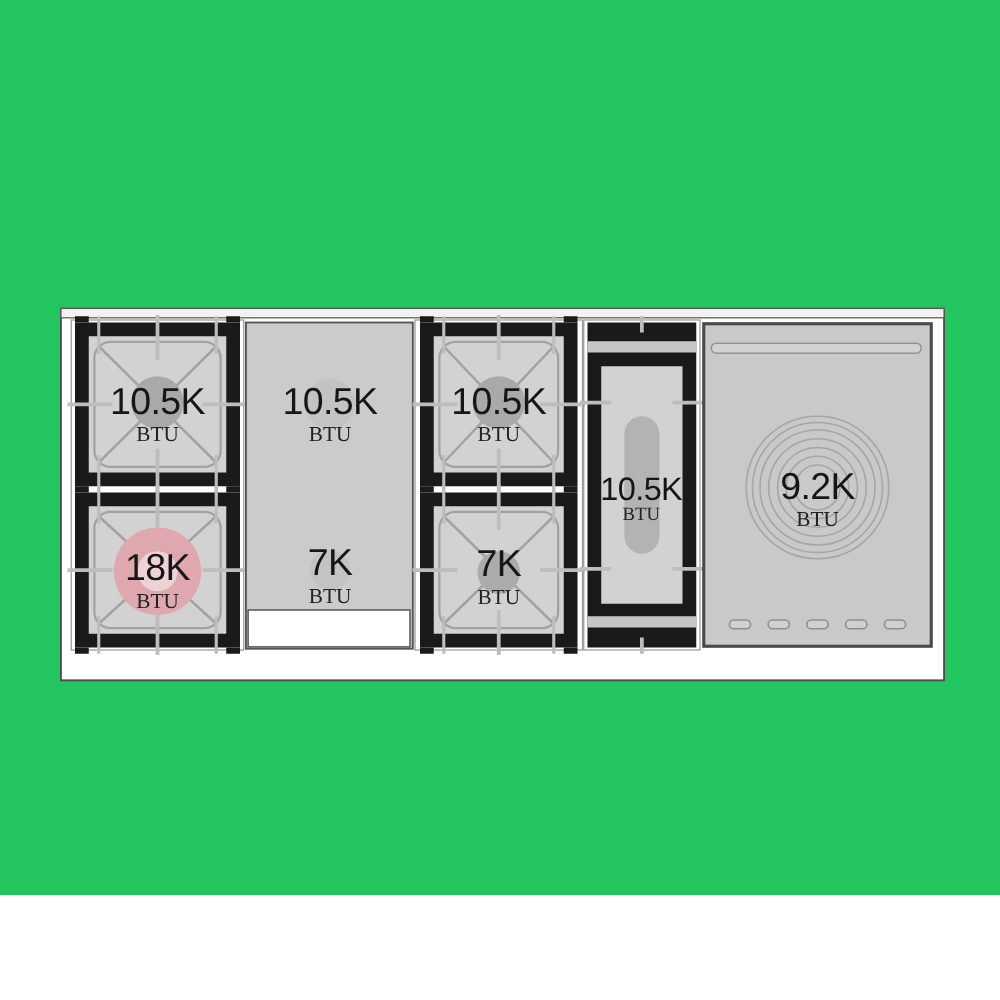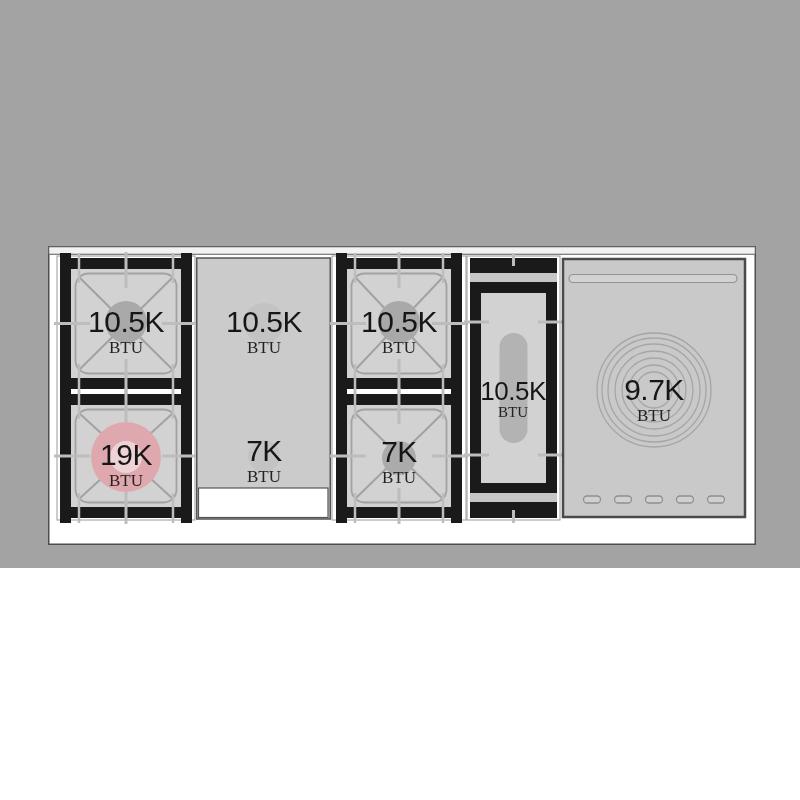--- a/index.html
+++ b/index.html
@@ -1,16 +1,16 @@
 <!DOCTYPE html>
 <html><head>
 <meta charset="utf-8">
 <style>
   html,body{margin:0;padding:0;background:#ffffff;}
-  #canvas{position:relative;width:800px;height:568px;background:#a3a3a3;overflow:hidden;
+  #canvas{position:relative;width:800px;height:716px;background:#22c55e;overflow:hidden;
           font-family:"Liberation Sans", sans-serif;}
   #range{position:absolute;left:48px;top:246px;width:708px;height:300px;}
   #cooktop-svg{position:absolute;left:0;top:0;}
   .lbl{position:absolute;transform:translateX(-50%);text-align:center;color:#161616;white-space:nowrap;}
   .lbl .val{font-size:30px;line-height:30px;letter-spacing:-0.5px;}
   .lbl .unit{font-size:17px;line-height:17px;margin-top:2px;color:#222;font-family:Liberation Serif, serif;}
   .lbl.small .val{font-size:26px;line-height:26px;}
   .lbl.small .unit{font-size:15px;line-height:15px;margin-top:1px;}
 </style>
 </head>
@@ -191,21 +191,21 @@
           <rect x="659.5" y="250" width="17" height="7" rx="3.5"></rect>
         </g>
       </g>
     </svg>
 
     <div class="lbl" style="left:78px;top:61px">
       <div class="val">10.5K</div>
       <div class="unit">BTU</div>
     </div>
     <div class="lbl" style="left:78px;top:194px">
-      <div class="val">19K</div>
+      <div class="val">18K</div>
       <div class="unit">BTU</div>
     </div>
     <div class="lbl" style="left:216px;top:61px">
       <div class="val">10.5K</div>
       <div class="unit">BTU</div>
     </div>
     <div class="lbl" style="left:216px;top:190px">
       <div class="val">7K</div>
       <div class="unit">BTU</div>
     </div>
@@ -215,18 +215,18 @@
     </div>
     <div class="lbl" style="left:351px;top:191px">
       <div class="val">7K</div>
       <div class="unit">BTU</div>
     </div>
     <div class="lbl small" style="left:465px;top:132px">
       <div class="val">10.5K</div>
       <div class="unit">BTU</div>
     </div>
     <div class="lbl" style="left:606px;top:129px">
-      <div class="val">9.7K</div>
+      <div class="val">9.2K</div>
       <div class="unit">BTU</div>
     </div>
 
   </div>
 </div>
 
 </body></html>

